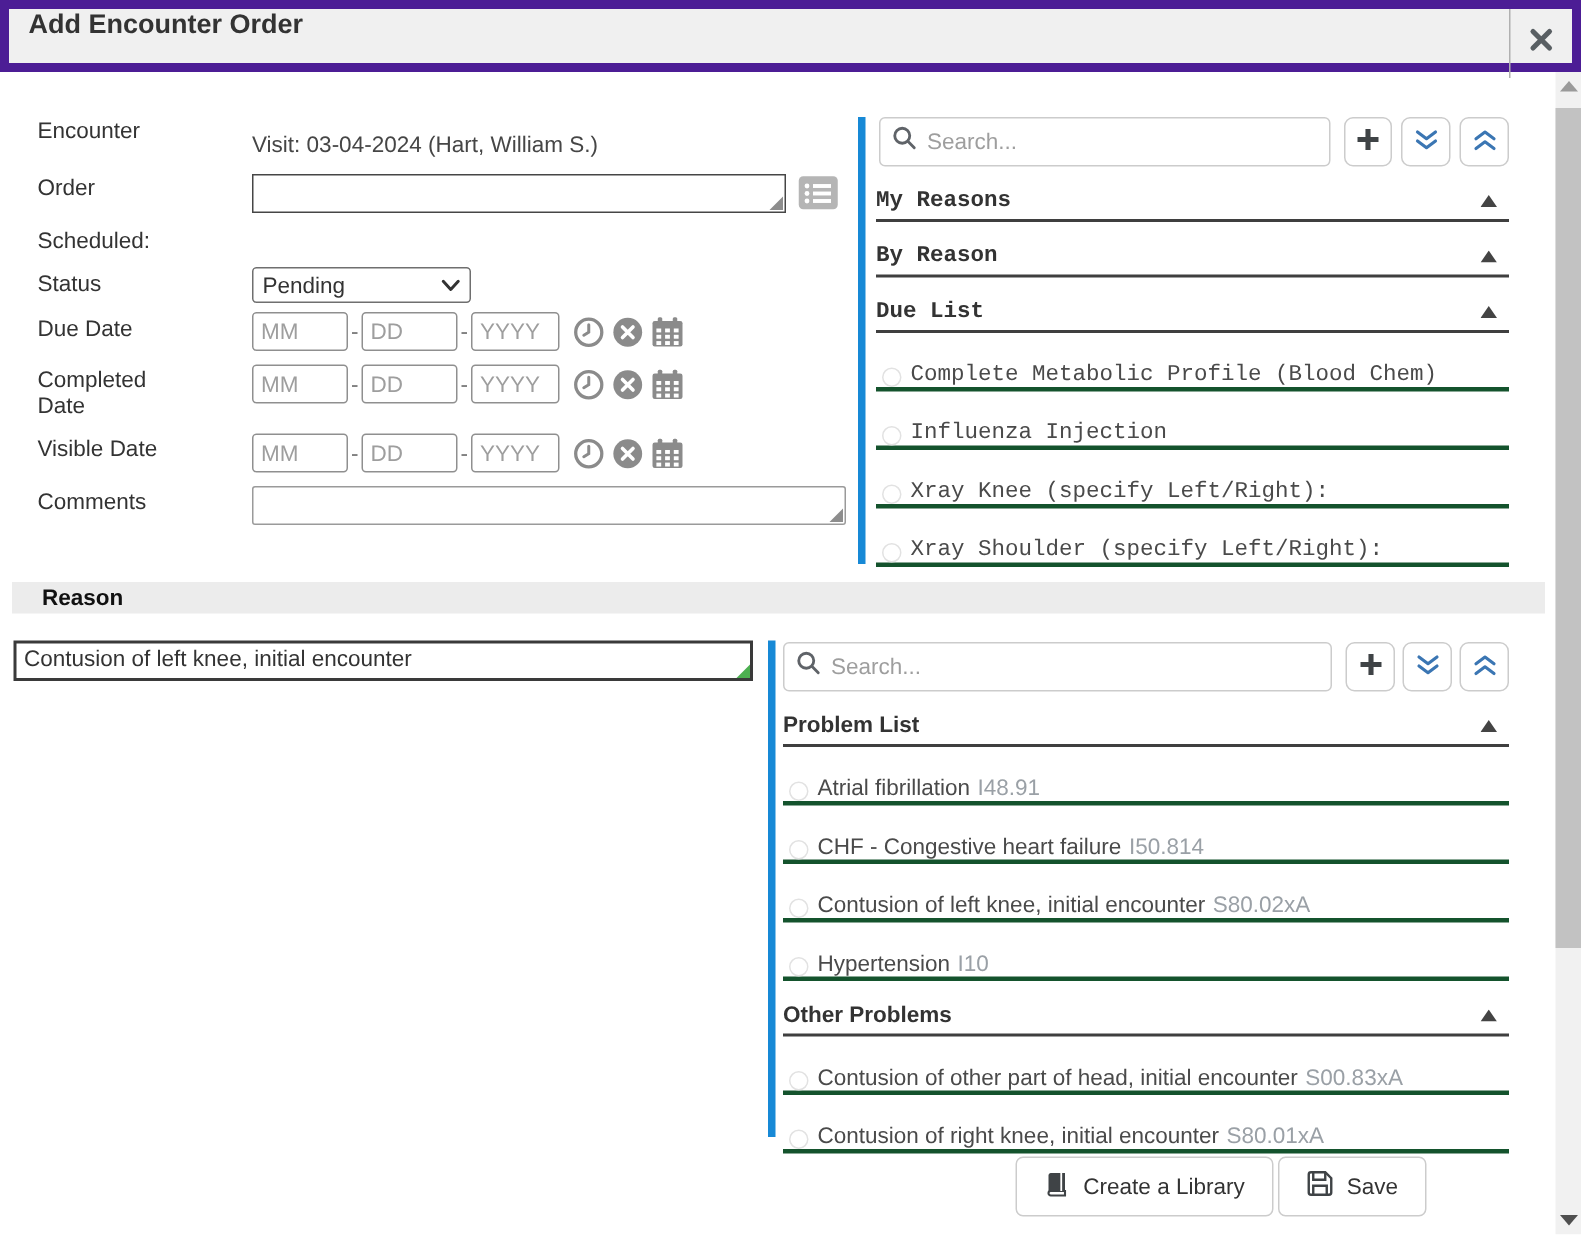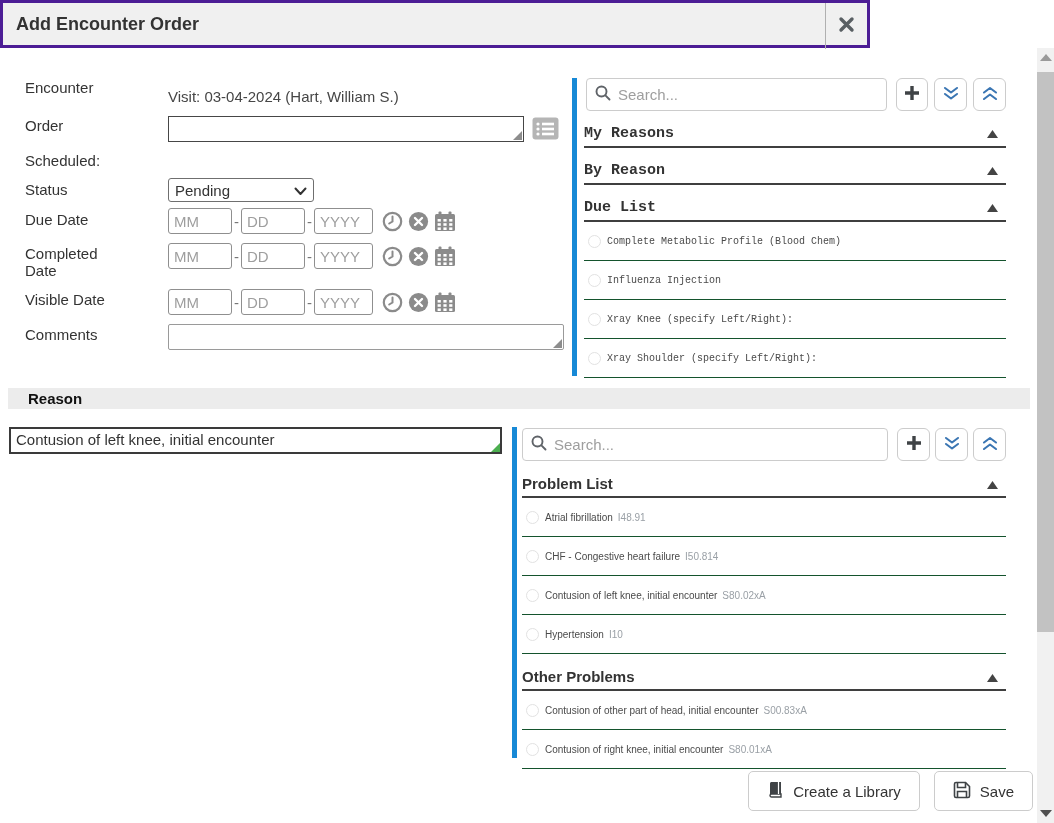--- a/index.html
+++ b/index.html
@@ -1,22 +1,22 @@
 <!DOCTYPE html>
 <html><head>
 <meta charset="utf-8">
 <style>
   * { margin:0; padding:0; box-sizing:border-box; }
   html,body { width:1054px; height:823px; }
   body { font-family:"Liberation Sans", sans-serif; background:#fff; position:relative; overflow:hidden; color:#333; }
   .screen { position:absolute; inset:0; background:#fff; }
 
   
-  .titlebar { position:absolute; left:0; top:0; width:870px; height:48px; background:#f0f0f0;
-              border:3px solid #4c1d95; display:flex; align-items:center; }
+  .titlebar { position:absolute; left:0; top:0; width:1054px; height:48px; background:#f0f0f0;
+              border:6px solid #4c1d95; display:flex; }
   .titlebar .title { font-size:18px; font-weight:bold; color:#333; padding-left:13px; }
   .close-area { position:absolute; right:0; top:0; width:42px; height:46px; border-left:1px solid #b0b0b0;
                 display:flex; align-items:center; justify-content:center; cursor:pointer; }
 
   
   .scrollbar { position:absolute; right:0; top:48px; width:17px; height:775px; background:#f1f1f1; }
   .sb-up { position:absolute; top:6px; left:3px; width:0; height:0;
            border-left:6px solid transparent; border-right:6px solid transparent; border-bottom:7px solid #9a9a9a; }
   .sb-down { position:absolute; bottom:6px; left:3px; width:0; height:0;
              border-left:6px solid transparent; border-right:6px solid transparent; border-top:7px solid #4f4f4f; }
@@ -50,22 +50,22 @@
   .panel { position:absolute; }
   .accent-bar { position:absolute; left:0; top:0; width:5px; background:#1789d6; }
   .search-row { position:absolute; display:flex; align-items:center; }
   .search-box { height:33px; border:1px solid #ccc; border-radius:4px; background:#fff; display:flex; align-items:center; padding:0 8px; }
   .search-box input { border:none; outline:none; flex:1; font:15px "Liberation Sans",sans-serif; margin-left:7px; background:transparent; }
   .icon-btn { width:33px; height:33px; border:1px solid #ccc; border-radius:6px; background:#fff; display:flex;
               align-items:center; justify-content:center; cursor:pointer; padding:0; }
   .acc-header { display:flex; align-items:center; height:27px; border-bottom:2px solid #3f3f3f; margin-top:10px; }
   .acc-header .hdr-text { font-size:15px; font-weight:bold; color:#333; }
   .acc-header .caret { margin-left:auto; margin-right:8px; }
-  .acc-items .list-item { display:flex; align-items:center; height:39px; border-bottom:1px solid #14532d;
-                          font-size:10px; color:#4a4a4a; cursor:pointer; }
+  .acc-items .list-item { display:flex; align-items:flex-end; height:39px; border-bottom:3px solid #14532d;
+                          font-size:15px; color:#4a4a4a; cursor:pointer; }
   .radio { width:13px; height:13px; border-radius:50%; border:1px solid #e2e2e2; background:#fff; margin:0 6px 0 4px; flex:none; }
   .item-code { color:#9aa0a6; margin-left:5px; }
 
   .top-panel { left:572px; top:78px; width:434px; height:298px; }
   .top-panel .accent-bar { height:298px; }
   .top-panel .inner { position:absolute; left:6px; top:0; right:0; }
   .top-panel .search-row { position:static; margin-left:8px; }
   .top-panel .search-box { width:302px; }
   .top-panel .search-row .icon-btn { margin-left:6px; }
   .top-panel .search-row .icon-btn:first-of-type { margin-left:9px; }
@@ -81,21 +81,21 @@
 
   
   .reason-band { position:absolute; left:8px; top:388px; width:1022px; height:21px; background:#ececec;
                  display:flex; align-items:center; }
   .reason-band span { font-size:15px; font-weight:bold; color:#111; padding-left:20px; }
   .reason-wrap { position:absolute; left:9px; top:427px; width:493px; height:27px; }
   .reason-input { width:100%; height:100%; border:2px solid #3a3a3a; font:15px "Liberation Sans",sans-serif;
                   padding:2px 5px; resize:none; outline:none; color:#333; }
 
   
-  .footer { position:absolute; left:0; top:771px; width:1033px; display:flex; justify-content:flex-end; gap:14px; }
+  .footer { position:absolute; left:0; top:771px; width:951px; display:flex; justify-content:flex-end; gap:3px; }
   .footer button { height:40px; border:1px solid #ccc; border-radius:5px; background:#fff; font:15px "Liberation Sans",sans-serif;
                    color:#333; display:flex; align-items:center; gap:9px; padding:0 18px; cursor:pointer; }
 </style>
 </head>
 <body>
 
 <div class="screen">
 
   <div class="titlebar">
     <span class="title">Add Encounter Order</span>

